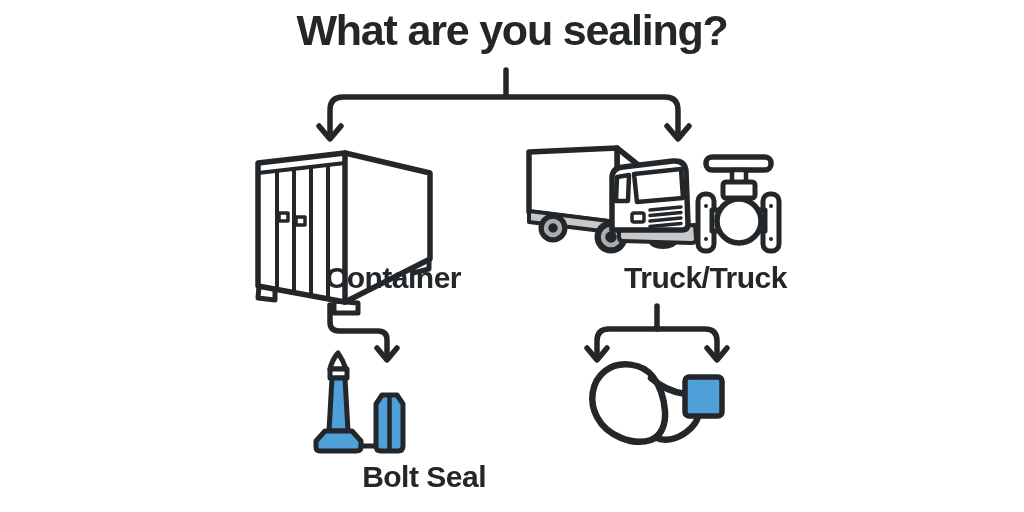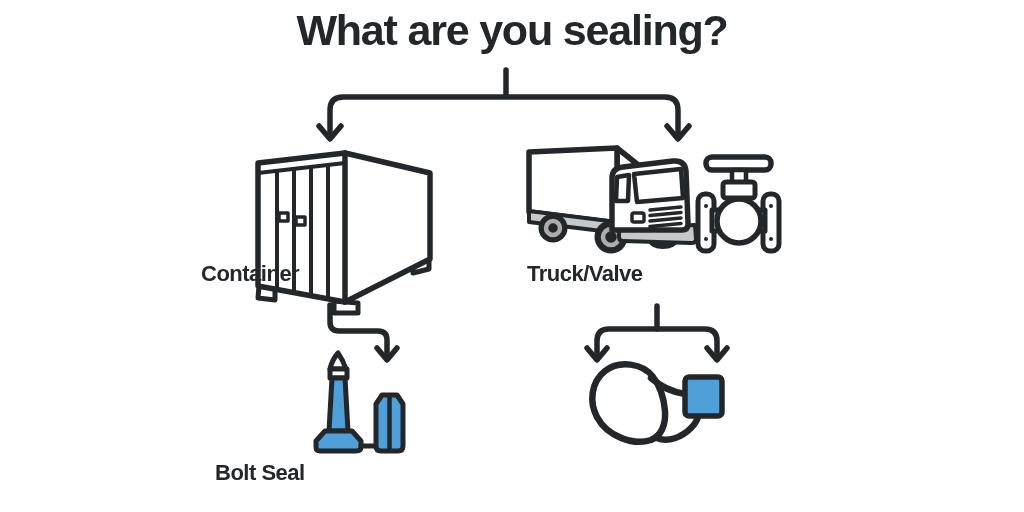--- a/index.html
+++ b/index.html
@@ -10,27 +10,27 @@
     font-family:"Liberation Sans",sans-serif;
     overflow:hidden;
   }
   .title{
     position:absolute;top:6px;left:0;width:1024px;
     text-align:center;margin:0;
     font-size:43px;font-weight:700;letter-spacing:-1.2px;
     color:var(--ink,#24272a);
   }
   .node-label{
-    position:absolute;width:260px;text-align:left;
-    font-size:22px;font-weight:700;letter-spacing:-0.5px;
+    position:absolute;width:260px;text-align:right;
+    font-size:30px;font-weight:700;letter-spacing:-0.5px;
     color:var(--ink,#24272a);
   }
   .lbl-container{left:201px;top:261px;}
   .lbl-truckvalve{left:527px;top:261px;}
-  .lbl-bolt{left:215px;top:460px;}
+  .lbl-bolt{left:226px;top:460px;}
   .lbl-cable{left:530px;top:460px;}
   svg.diagram{position:absolute;left:0;top:0;}
   .st{stroke:var(--ink,#24272a);fill:none;stroke-linecap:round;stroke-linejoin:round;}
   .fw{fill:#ffffff;}
   .fa{fill:var(--accent,#4f9fd9);}
   .fg{fill:var(--gray,#c6c8ca);}
   .fi{fill:var(--ink,#24272a);stroke:none;}
   .ring{stroke:var(--rim,#aaacae);fill:none;}
 </style>
 </head>
@@ -129,16 +129,16 @@
 
     <g>
       <path class="st" stroke-width="6.5" d="M653 377 C643 363 619 360 605 371 C591 382 589 402 597 417 C607 436 633 446 651 440 C661 436 666 425 665 411 C664 398 660 386 653 377 Z"></path>
       <path class="st" stroke-width="6.5" d="M651 378 C660 386 672 392 685 394"></path>
       <path class="st" stroke-width="6.5" d="M657 438 C668 443 682 437 691 428 C696 423 698 420 698 415"></path>
       <rect class="st fa" stroke-width="5.5" x="685" y="377" width="37" height="39" rx="4"></rect>
     </g>
   </svg>
 
   <div class="node-label lbl-container">Container</div>
-  <div class="node-label lbl-truckvalve">Truck/Valve</div>
+  <div class="node-label lbl-truckvalve">Truck/Truck</div>
   <div class="node-label lbl-bolt">Bolt Seal</div>
 
 </div>
 
 </body></html>

